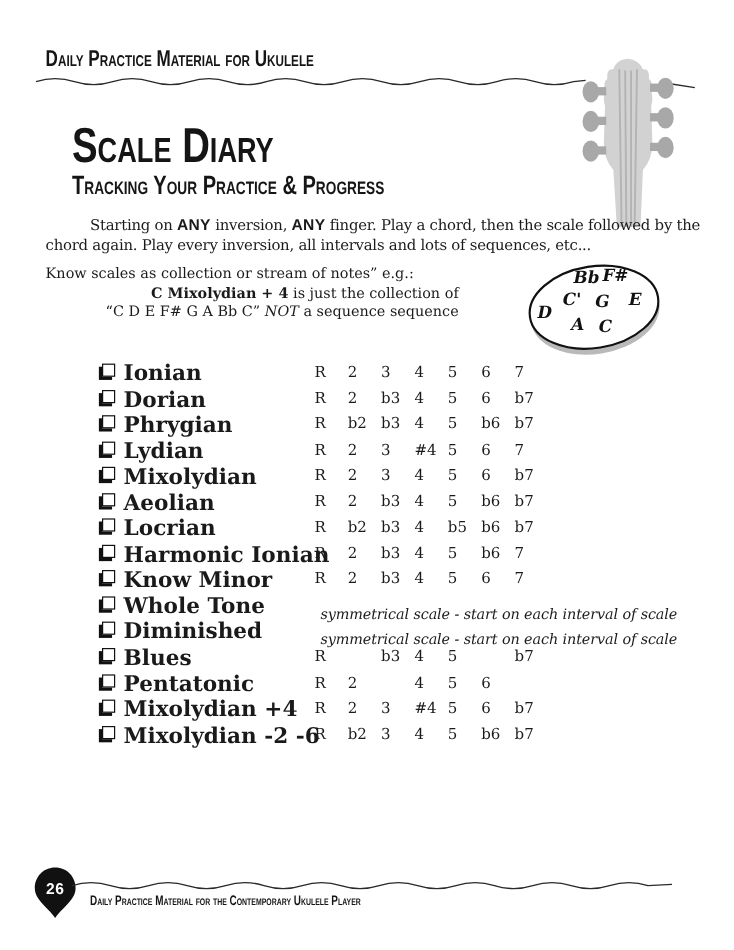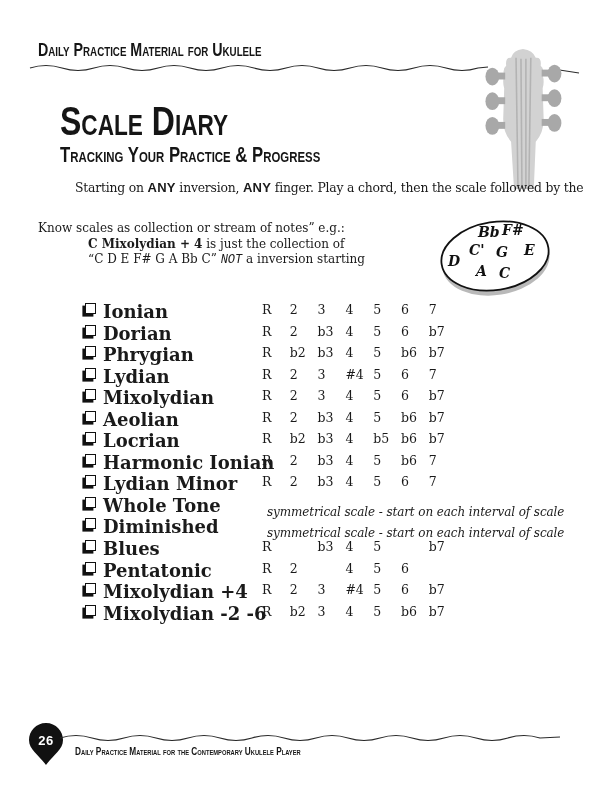--- a/index.html
+++ b/index.html
@@ -17,23 +17,23 @@
   .hdr-title{left:38px;top:40px;font-size:19px;transform:scaleX(.75);letter-spacing:0;}
   .page-title{left:60px;top:101px;font-size:41px;transform:scaleX(.78);}
   .page-subtitle{left:60px;top:144px;font-size:22px;transform:scaleX(.76);}
   .wave{position:absolute;overflow:visible;}
   .wave path{fill:none;stroke:#2a2a2a;stroke-width:1.2;}
   .headstock{left:463px;top:42px;width:110px;height:148px;}
   .intro{left:38px;top:180px;font-size:12.4px;line-height:15.6px;letter-spacing:-.2px;white-space:nowrap;}
   .intro .ind{text-indent:37px;}
   .any{font-family:"Liberation Sans",sans-serif;font-weight:900;font-size:13px;letter-spacing:.2px;}
   .know{left:38px;top:221px;font-size:12px;line-height:15.6px;white-space:nowrap;}
-  .know .ind2{padding-left:50px;}
+  .know .ind2{padding-left:50px;text-align:right;}
   .b{font-weight:700;}
-  .it{font-style:italic;font-family:Liberation Mono, monospace;}
+  .it{font-style:italic;}
   .dish{left:438px;top:212px;width:140px;height:100px;}
   .dish svg{position:absolute;left:0;top:0;}
   .dish .note{position:absolute;font-weight:700;font-style:italic;font-size:14px;color:#111;white-space:nowrap;}
   .n0{left:40px;top:12px;} .n1{left:64px;top:10px;}
   .n2{left:31px;top:30px;} .n3{left:58px;top:32px;} .n4{left:86px;top:30px;}
   .n5{left:10px;top:41px;}
   .n6{left:38px;top:51px;} .n7{left:61px;top:53px;}
   .scale-table{left:82px;top:299px;width:480px;}
   .srow{position:relative;height:21.55px;}
   .cb{
@@ -78,26 +78,27 @@
     <ellipse cx="92" cy="32" rx="7" ry="9" fill="#a8a8a8"></ellipse>
     <ellipse cx="92" cy="57" rx="7" ry="9" fill="#a8a8a8"></ellipse>
     <ellipse cx="92" cy="82" rx="7" ry="9" fill="#a8a8a8"></ellipse>
   </svg>
 
   <div class="abs condensed page-title">Scale Diary</div>
   <div class="abs condensed page-subtitle">Tracking Your Practice &amp; Progress</div>
 
   <div class="abs intro">
     <div class="ind"><span>Starting on </span><span class="any">ANY</span><span> inversion, </span><span class="any">ANY</span><span> finger. Play a chord, then the scale followed by the</span></div>
+    <div>chord again. Play every inversion, all intervals and lots of sequences, etc...</div>
   </div>
 
   <div class="abs know">
     <div>Know scales as collection or stream of notes” e.g.:</div>
     <div class="ind2"><span class="b">C Mixolydian + 4</span><span> is just the collection of</span></div>
-    <div class="ind2"><span>“C D E F# G A Bb C” </span><span class="it">NOT</span><span> a inversion starting</span></div>
+    <div class="ind2"><span>“C D E F# G A Bb C” </span><span class="it">NOT</span><span> a sequence sequence</span></div>
   </div>
 
   <div class="abs dish">
     <svg width="140" height="100">
       <ellipse cx="58" cy="49" rx="54" ry="34" fill="#b9b9b9" transform="rotate(-9 58 49)"></ellipse>
       <ellipse cx="57" cy="44" rx="54" ry="34" fill="#ffffff" stroke="#111111" stroke-width="1.8" transform="rotate(-9 57 44)"></ellipse>
     </svg>
     <span class="note n0">Bb</span>
     <span class="note n1">F#</span>
     <span class="note n2">C'</span>
@@ -208,21 +209,21 @@
           <span class="cell">2</span>
           <span class="cell">b3</span>
           <span class="cell">4</span>
           <span class="cell">5</span>
           <span class="cell">b6</span>
           <span class="cell">7</span>
         </span>
       </div>
       <div class="srow">
         <span class="cb"></span>
-        <span class="sname">Lydian Minor</span>
+        <span class="sname">Know Minor</span>
         <span class="cells">
           <span class="cell">R</span>
           <span class="cell">2</span>
           <span class="cell">b3</span>
           <span class="cell">4</span>
           <span class="cell">5</span>
           <span class="cell">6</span>
           <span class="cell">7</span>
         </span>
       </div>

